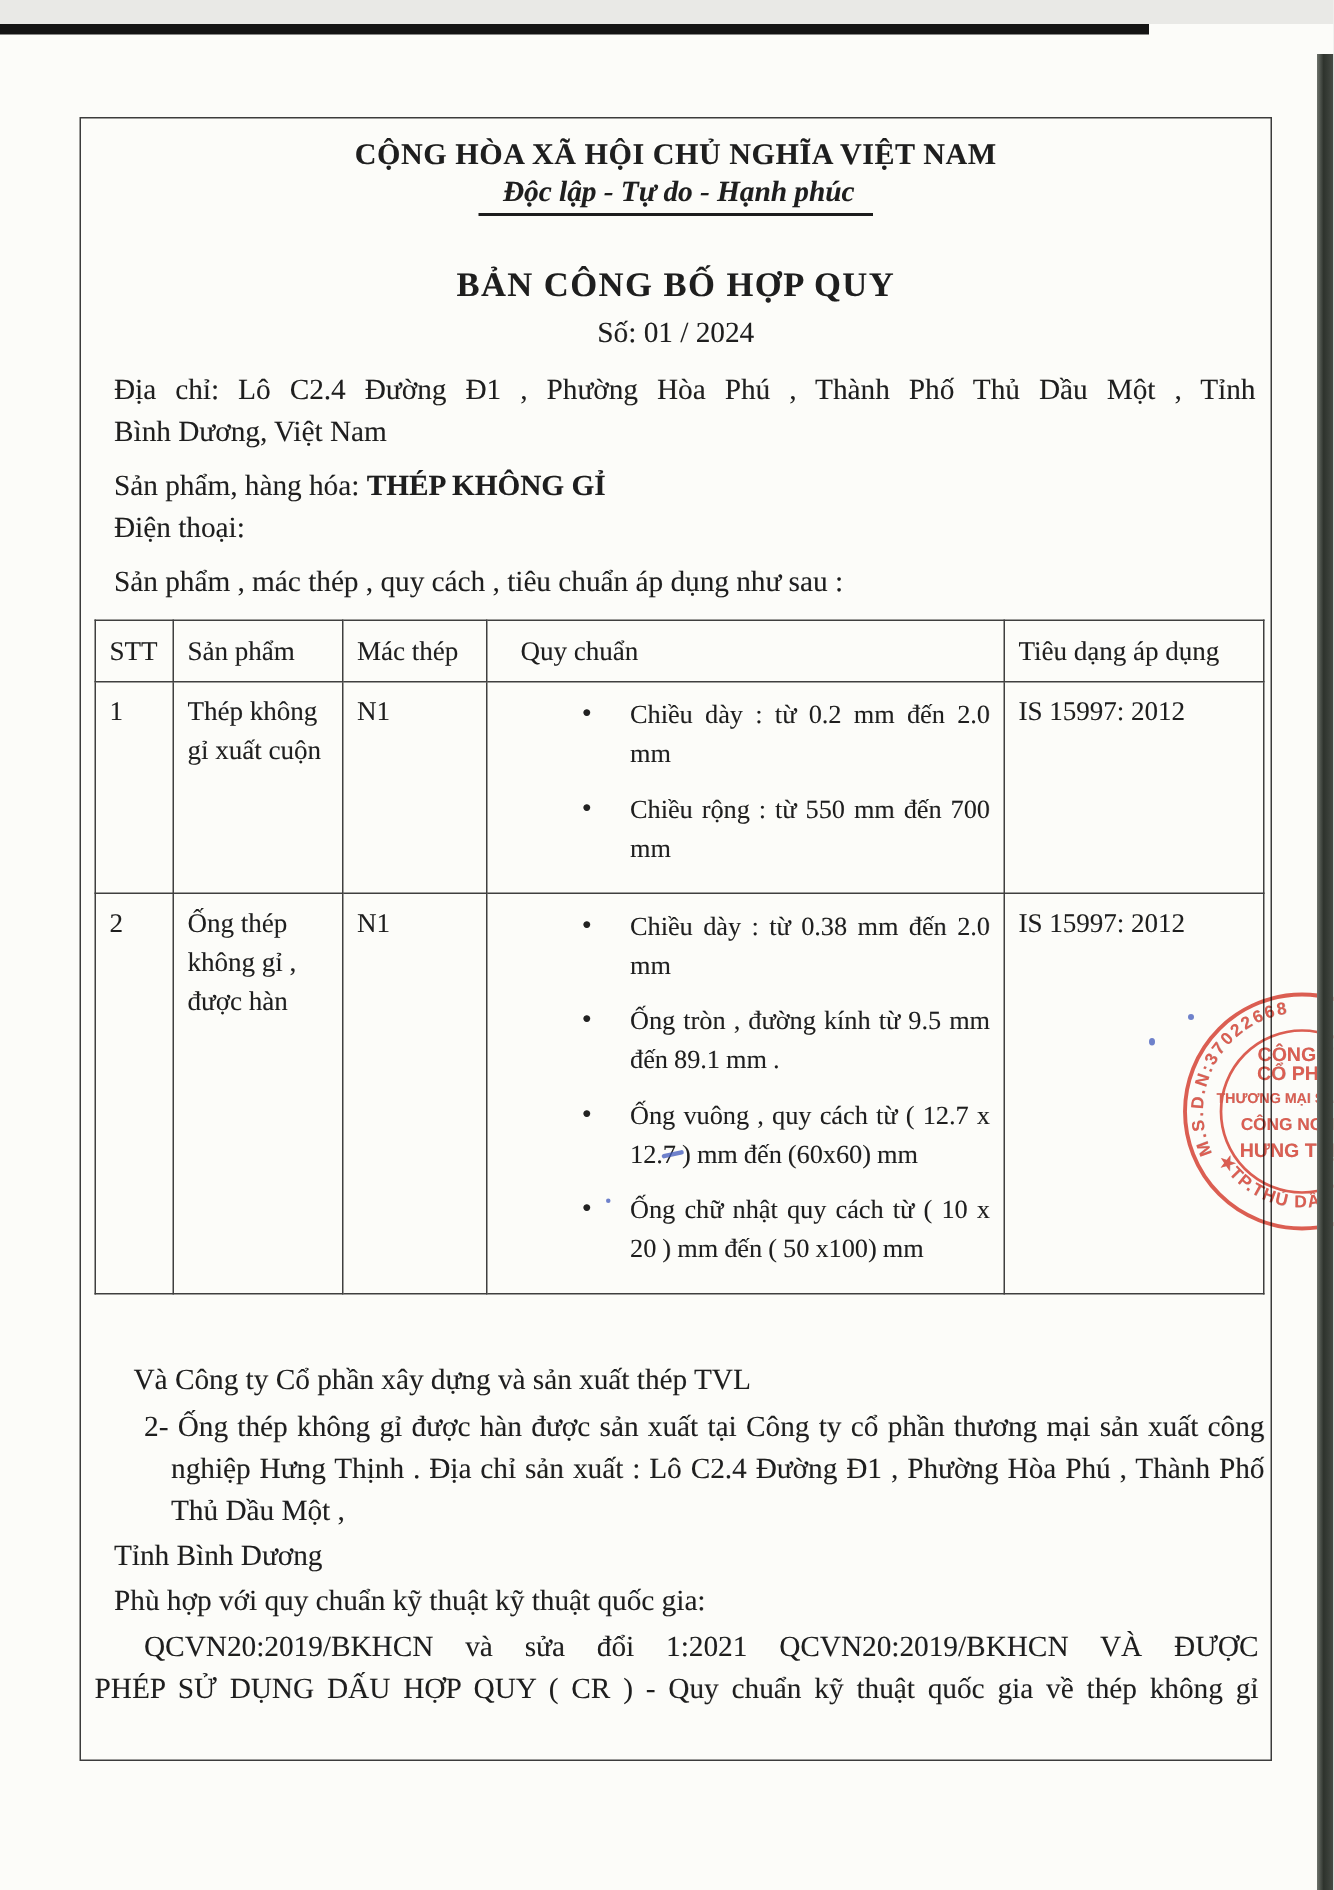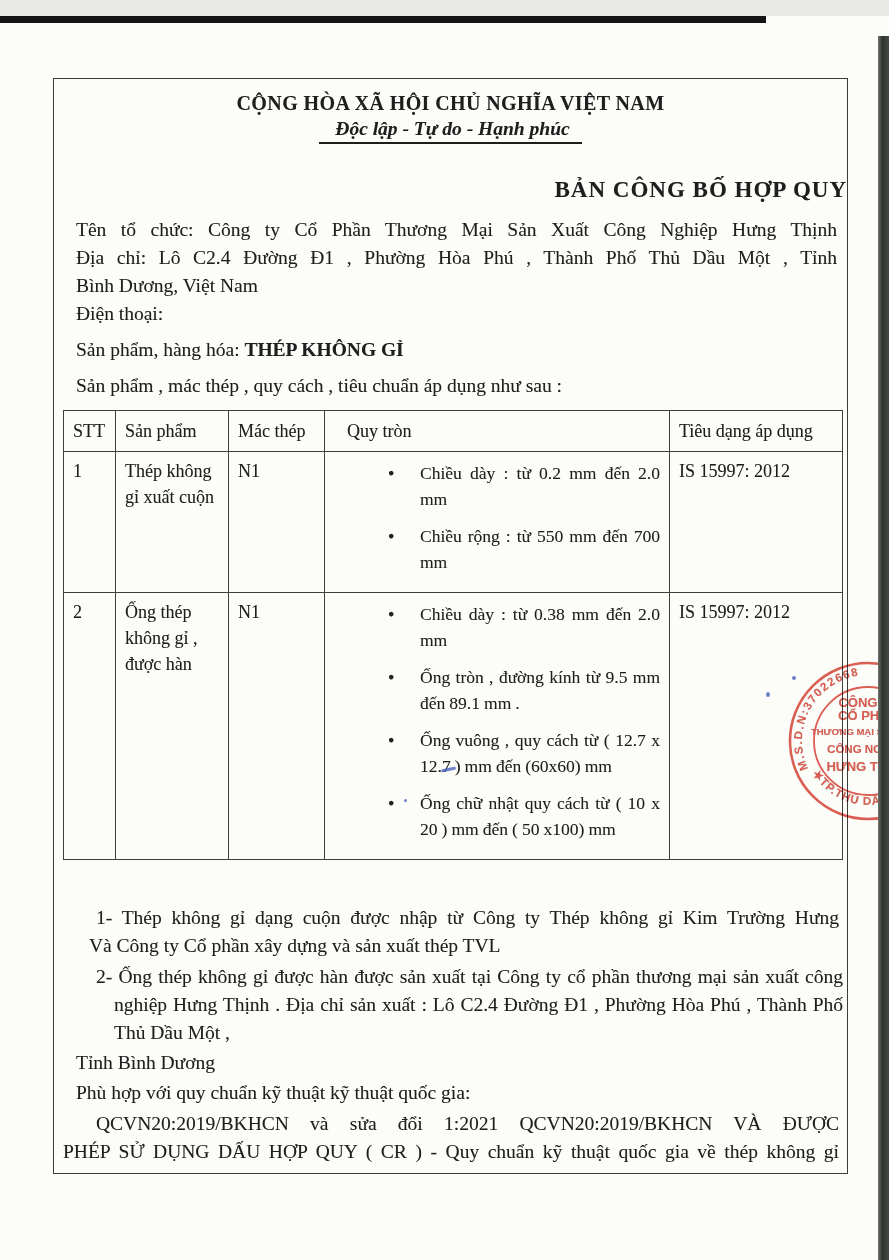--- a/index.html
+++ b/index.html
@@ -15,21 +15,21 @@
     background:linear-gradient(90deg,#6d726b 0%,#2e332d 40%,#454a44 100%);}
   .strip-bottom{position:absolute;left:0;top:1251px;width:889px;height:9px;background:#c6c8c3;z-index:7;}
   
   .frame{position:absolute;left:53px;top:62px;width:795px;height:1096px;
     border:1.6px solid #3c3c3c;box-sizing:border-box;z-index:1;}
   .center{text-align:center;}
   .nat-title{margin-top:13px;font-weight:bold;font-size:20px;letter-spacing:.4px;}
   .motto-wrap{margin-top:3px;}
   .motto{display:inline-block;font-weight:bold;font-size:19.5px;
     border-bottom:2.5px solid #1d1d1d;padding:0 12px 2px 16px;font-style:italic;}
-  .doc-title{margin-top:33px;font-weight:bold;font-size:23px;letter-spacing:1px;text-align:right;}
+  .doc-title{margin-top:33px;font-weight:bold;font-size:23px;letter-spacing:1px;}
   .doc-no{margin-top:9px;font-size:19.5px;}
   .info{margin-top:13px;font-size:19.5px;line-height:28px;}
   .info .ln{padding-left:22px;padding-right:10px;}
   .jl{text-align:justify;-moz-text-align-last:justify;text-align-last:justify;}
   .indent2{padding-left:27px;}
   .mt8{margin-top:8px;}
   .bold{font-weight:bold;}
   
   table.spec{border-collapse:collapse;margin:10px 0 0 9px;width:779px;table-layout:fixed;
     font-size:18px;line-height:26px;}
@@ -70,46 +70,46 @@
   <div class="strip-bottom"></div>
 
   <div class="frame">
 
     <div class="center nat-title">CỘNG HÒA XÃ HỘI CHỦ NGHĨA VIỆT NAM</div>
     <div class="center motto-wrap">
       <span class="motto">Độc lập - Tự do - Hạnh phúc</span>
     </div>
 
     <div class="center doc-title">BẢN CÔNG BỐ HỢP QUY</div>
+    <div class="center doc-no">Số: 01 / 2024</div>
 
     <div class="info">
-      <div class="ln jl">Tên tổ chức: Công ty Cổ Phần Thương Mại Sản Xuất Công Nghiệp Hưng Thịnh</div>
       <div class="ln jl">Địa chỉ: Lô C2.4 Đường Đ1 , Phường Hòa Phú , Thành Phố Thủ Dầu Một , Tỉnh</div>
       <div class="ln">Bình Dương, Việt Nam</div>
-      <div class="ln">Điện thoại:</div>
       <div class="ln indent2 mt8">
         <span>Sản phẩm, hàng hóa: </span><span class="bold">THÉP KHÔNG GỈ</span>
       </div>
+      <div class="ln">Điện thoại:</div>
       <div class="ln indent2 mt8">Sản phẩm , mác thép , quy cách , tiêu chuẩn áp dụng như sau :</div>
     </div>
 
     <table class="spec">
       <colgroup>
         <col style="width:52px">
           <col style="width:113px">
           <col style="width:96px">
           <col style="width:345px">
           <col style="width:173px">
       </colgroup>
       <tbody>
           <tr class="hdr">
         <td class="c">STT</td>
         <td>Sản phẩm</td>
         <td>Mác thép</td>
-        <td style="padding-left:22px">Quy tròn</td>
+        <td style="padding-left:22px">Quy chuẩn</td>
         <td>Tiêu dạng áp dụng</td>
       </tr>
       <tr class="r1">
         <td class="c">1</td>
         <td class="sanpham">Thép không gỉ xuất cuộn</td>
         <td class="c">N1</td>
         <td>
           <ul class="qc">
             <li>Chiều dày : từ 0.2 mm đến 2.0 mm</li>
             <li>Chiều rộng : từ 550 mm đến 700 mm</li>
@@ -128,21 +128,20 @@
             <li>Ống vuông , quy cách từ ( 12.7 x 12.7 ) mm đến (60x60) mm</li>
             <li>Ống chữ nhật quy cách từ ( 10 x 20 ) mm đến ( 50 x100) mm</li>
           </ul>
         </td>
         <td>IS 15997: 2012</td>
       </tr>
     </tbody>
       </table>
 
     <div class="notes">
-      <div class="n1a jl">1-  Thép không gỉ dạng cuộn được nhập từ Công ty Thép không gỉ Kim Trường Hưng</div>
       <div class="n1b">Và Công ty Cổ phần xây dựng và sản xuất thép TVL</div>
       <div class="n2">2-  Ống thép không gỉ được hàn được sản xuất tại Công ty cổ phần thương mại sản xuất công nghiệp Hưng Thịnh . Địa chỉ sản xuất : Lô C2.4 Đường Đ1 , Phường Hòa Phú , Thành Phố Thủ Dầu Một ,</div>
       <div class="prov">Tỉnh Bình Dương</div>
       <div class="conf">Phù hợp với quy chuẩn kỹ thuật kỹ thuật quốc gia:</div>
       <div class="q1 jl">QCVN20:2019/BKHCN và sửa đổi 1:2021 QCVN20:2019/BKHCN VÀ ĐƯỢC</div>
       <div class="q2 jl">PHÉP SỬ DỤNG DẤU HỢP QUY ( CR ) -  Quy chuẩn kỹ thuật quốc gia về thép không gỉ</div>
     </div>
 
   </div>
 

